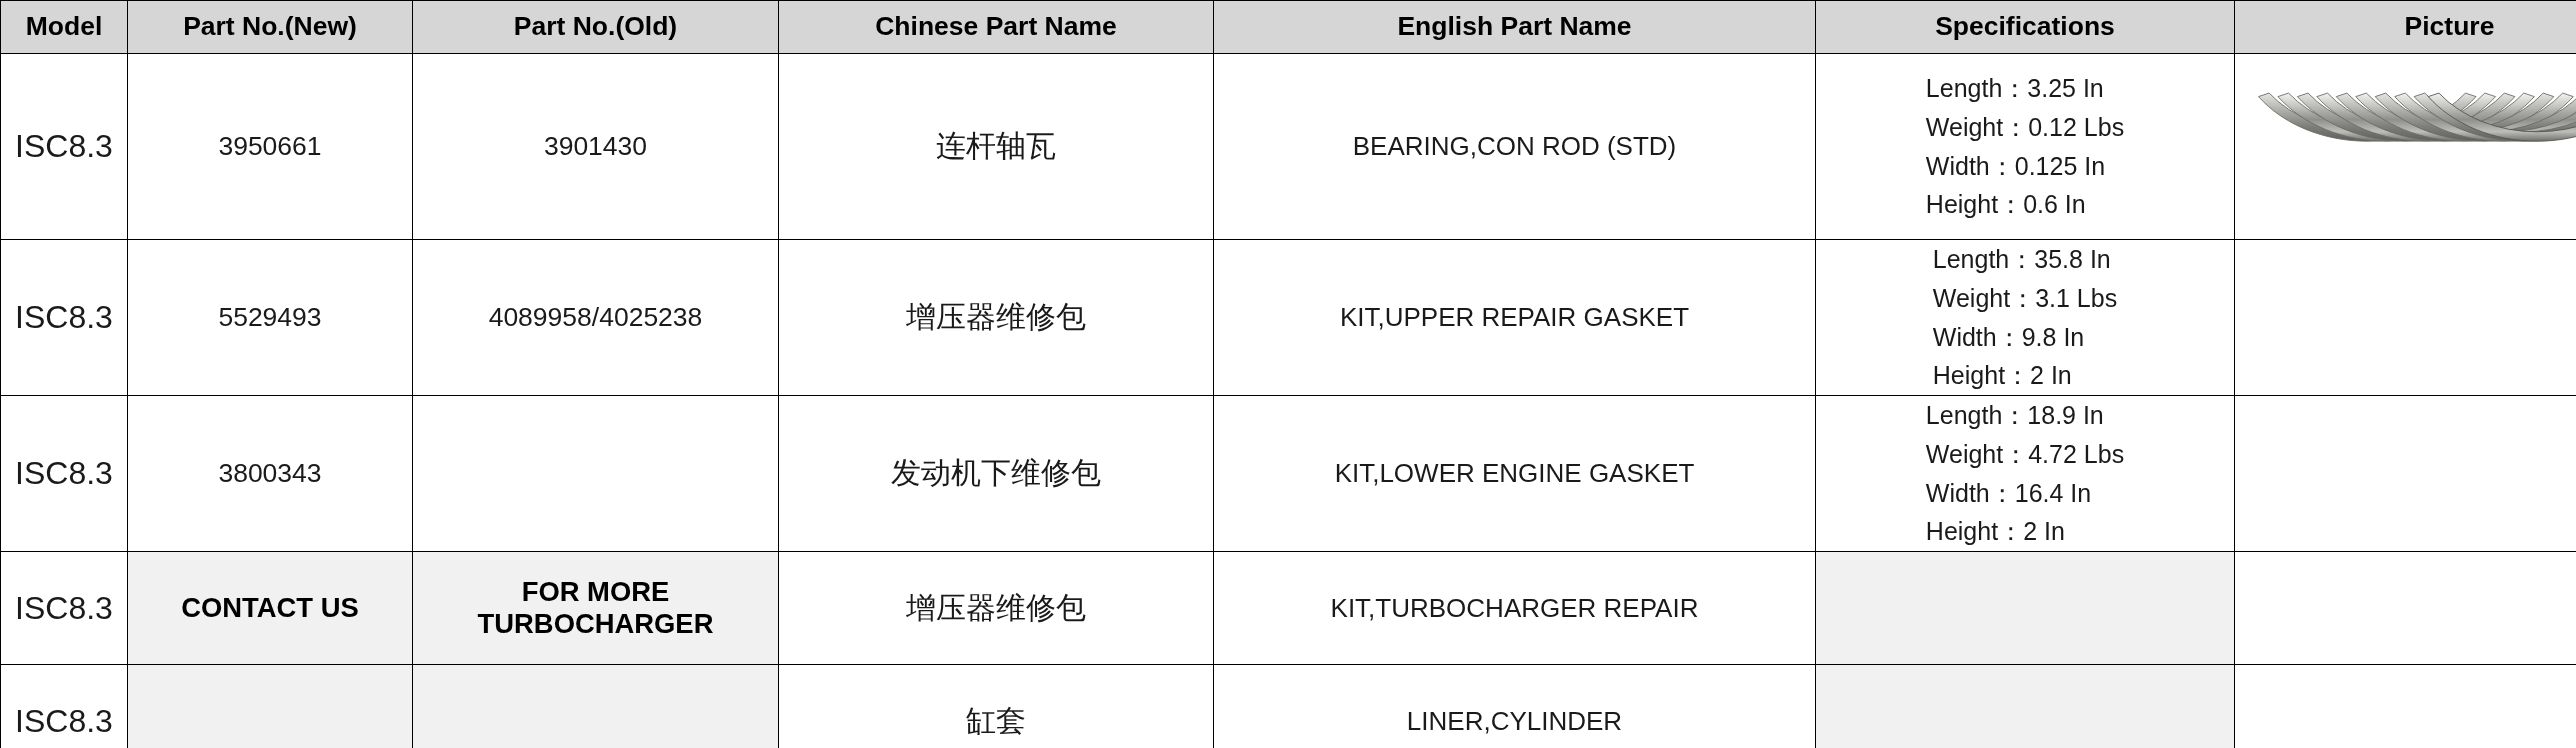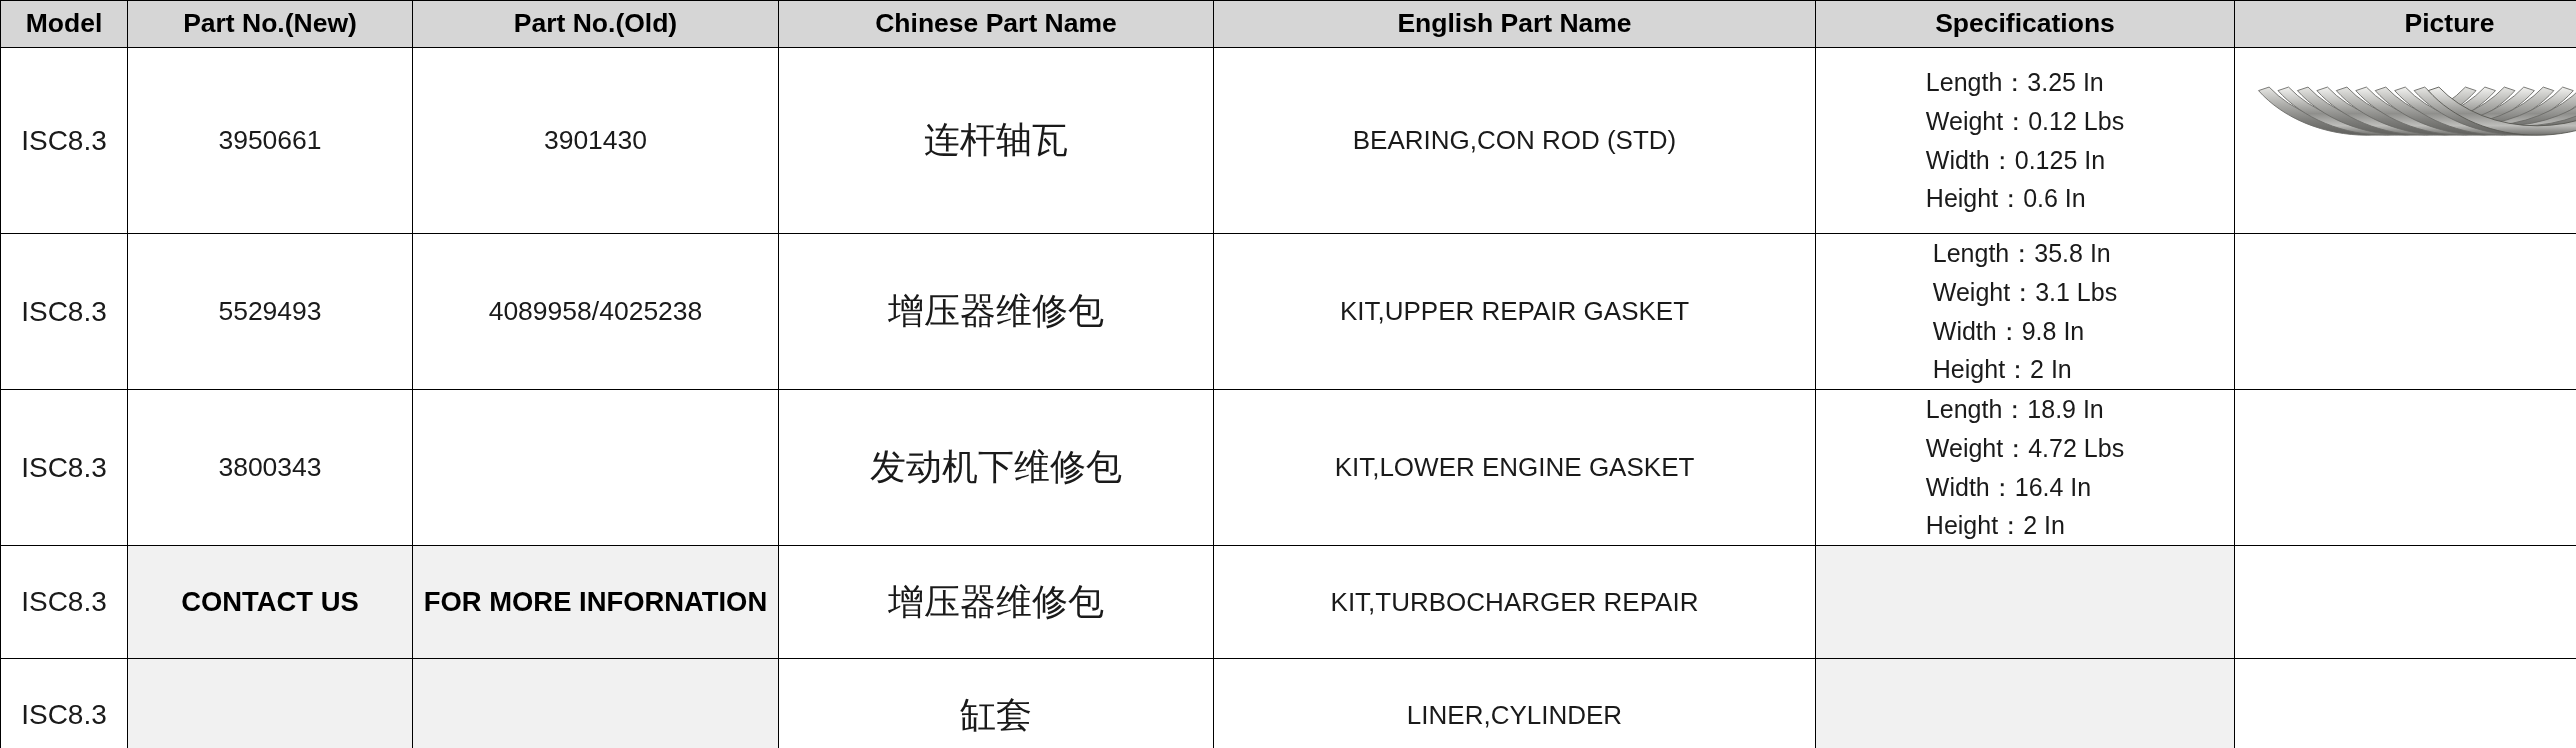--- a/index.html
+++ b/index.html
@@ -24,21 +24,21 @@
     border: 1.8px solid #000000;
     padding: 0;
     vertical-align: middle;
     text-align: center;
   }
   thead th {
     background: #d6d6d6;
     font-size: 26.5px;
     font-weight: bold;
     color: #000000;
-    height: 47px;
+    height: 53px;
     line-height: 1.1;
     padding: 3.5px 5.3px;
   }
   .col-model      { width: 127px; }
   .col-new        { width: 285px; }
   .col-old        { width: 366px; }
   .col-cn         { width: 435px; }
   .col-en         { width: 602px; }
   .col-spec       { width: 419px; }
   .col-pic        { width: 430px; }
@@ -48,23 +48,23 @@
     color: #1a1a1a;
     height: 113px;
     padding: 5.3px 7px;
   }
   tbody tr.row-tall td { height: 186px; }
   tbody tr.row-mid  td { height: 142px; }
 
   td.shaded { background: #f1f1f1; }
   td.blank  { background: #f1f1f1; }
 
-  .cn-text { font-size: 36px; }
+  .cn-text { font-size: 30px; }
   .en-text { font-size: 26px; }
-  .model-text { font-size: 28px; }
+  .model-text { font-size: 32px; }
   .partno { font-size: 26.5px; margin-top: 20px; }
 
   .contact-red {
     color: #000000;
     font-weight: bold;
     font-size: 27.4px;
   }
 
   .spec-cell {
     text-align: center;
@@ -197,21 +197,21 @@
           <div>Width：16.4 In</div>
           <div>Height：2 In</div>
         </div>
       </td>
       <td class="pic-cell"></td>
     </tr>
 
     <tr>
       <td class="model-text">ISC8.3</td>
       <td class="shaded contact-red">CONTACT US</td>
-      <td class="shaded contact-red">FOR MORE INFORNATION</td>
+      <td class="shaded contact-red">FOR MORE TURBOCHARGER</td>
       <td class="cn-text">增压器维修包</td>
       <td class="en-text">KIT,TURBOCHARGER REPAIR</td>
       <td class="blank"></td>
       <td class="pic-cell"></td>
     </tr>
 
     <tr>
       <td class="model-text">ISC8.3</td>
       <td class="shaded"></td>
       <td class="shaded"></td>

